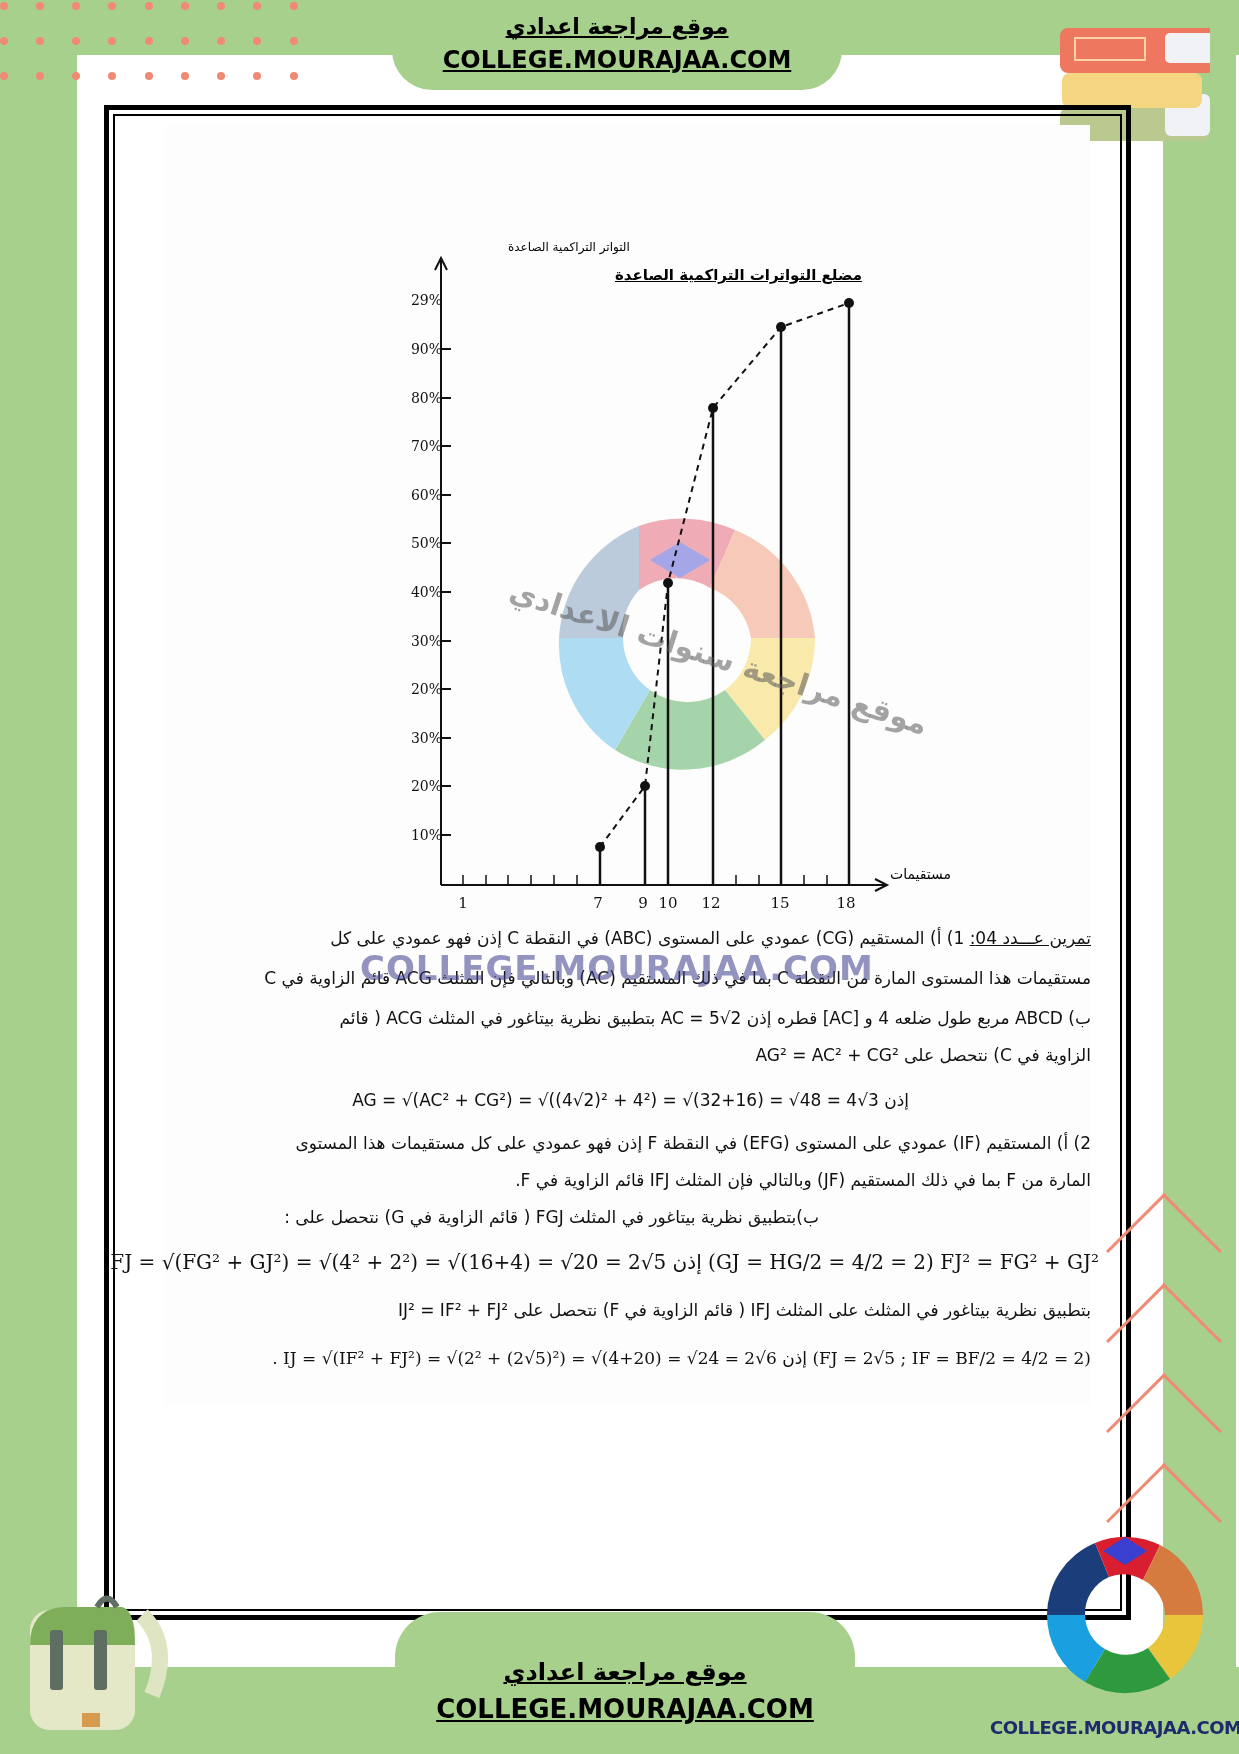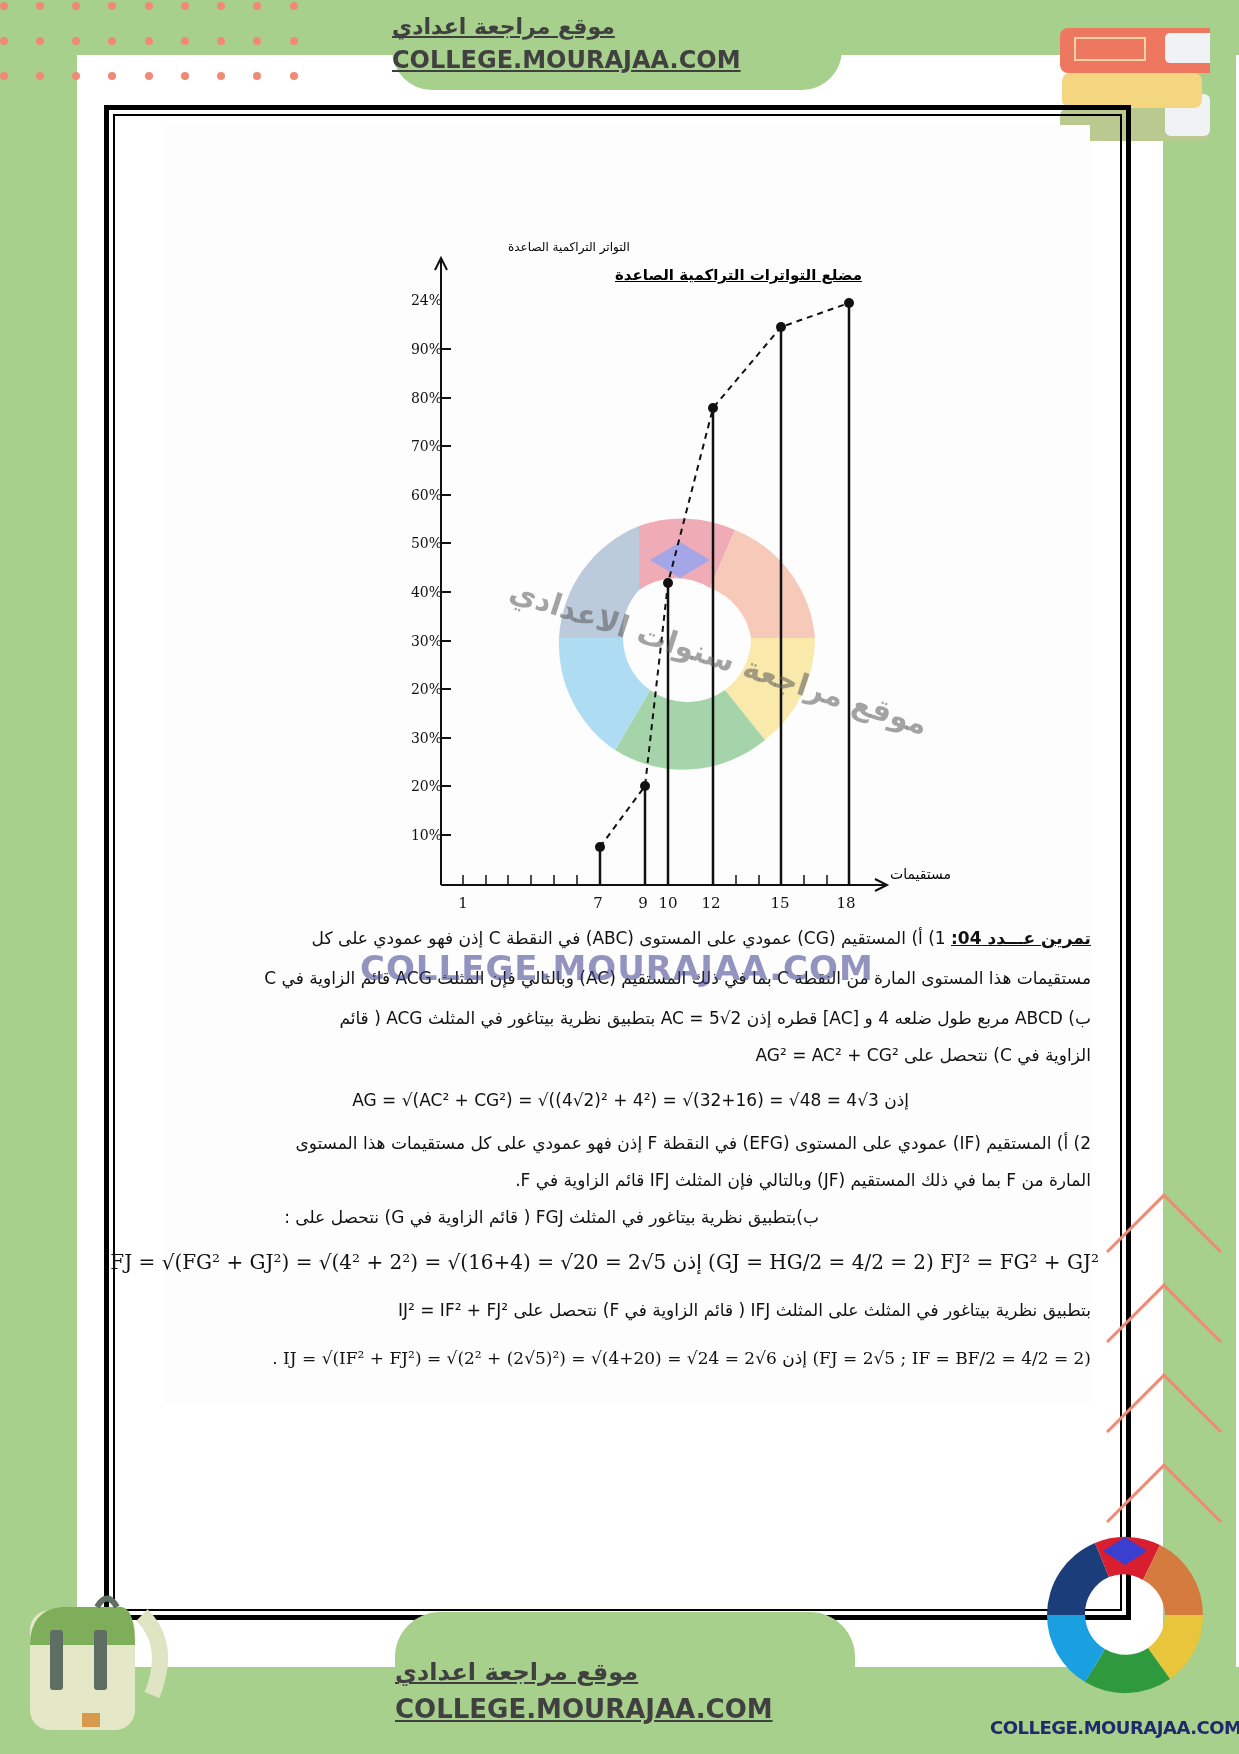--- a/index.html
+++ b/index.html
@@ -5,21 +5,21 @@
   html, body { margin:0; padding:0; }
   body { width:1239px; height:1754px; position:relative; overflow:hidden; background:#ffffff;
          font-family:"DejaVu Serif", serif; }
   .green { background:#a8d08d; position:absolute; }
   #top-band { left:0; top:0; width:1239px; height:55px; }
   #left-strip { left:0; top:0; width:77px; height:1754px; }
   #right-strip { left:1163px; top:0; width:73px; height:1754px; }
   #bottom-band { left:0; top:1667px; width:1239px; height:87px; }
   #top-banner { left:392px; top:0; width:450px; height:90px; border-radius:0 0 40px 40px; }
   #bottom-banner { left:395px; top:1612px; width:460px; height:142px; border-radius:45px 45px 0 0; }
-  .banner-text { position:absolute; left:0; right:0; text-align:left; color:#404040;
+  .banner-text { position:absolute; left:0; right:0; text-align:center; color:#000000;
                  font-family:"DejaVu Sans", sans-serif; font-weight:bold; text-decoration:underline; }
   .dot { position:absolute; width:8px; height:8px; border-radius:50%; background:#f08a74; }
   
   #frame-outer { position:absolute; left:104px; top:105px; width:1027px; height:1515px;
                  border:5px solid #000; box-sizing:border-box; }
   #frame-inner { position:absolute; left:113px; top:114px; width:1009px; height:1497px;
                  border:2px solid #000; box-sizing:border-box; }
   #scan-area { position:absolute; left:165px; top:125px; width:925px; height:1280px; background:#fdfdfd; }
   
   #chart { position:absolute; left:380px; top:230px; width:600px; height:680px; }
@@ -89,21 +89,21 @@
 
 <div id="frame-outer"></div>
 <div id="frame-inner"></div>
 <div id="scan-area"></div>
 
 <div id="chart">
   <div class="ar" style="position:absolute;left:128px;top:10px;font-size:12px;">التواتر التراكمية الصاعدة</div>
   <div class="ar" style="position:absolute;left:235px;top:36px;font-size:15px;font-weight:bold;text-decoration:underline;">مضلع التواترات التراكمية الصاعدة</div>
   <div class="ar" style="position:absolute;left:510px;top:636px;font-size:14px;">مستقيمات</div>
 
-  <div class="ylab" style="top:62px">24%</div>
+  <div class="ylab" style="top:62px">29%</div>
   <div class="ylab" style="top:111px">90%</div>
   <div class="ylab" style="top:160px">80%</div>
   <div class="ylab" style="top:208px">70%</div>
   <div class="ylab" style="top:257px">60%</div>
   <div class="ylab" style="top:305px">50%</div>
   <div class="ylab" style="top:354px">40%</div>
   <div class="ylab" style="top:403px">30%</div>
   <div class="ylab" style="top:451px">20%</div>
   <div class="ylab" style="top:500px">30%</div>
   <div class="ylab" style="top:548px">20%</div>
@@ -179,21 +179,21 @@
   <div class="xlab" style="left:263px">9</div>
   <div class="xlab" style="left:288px">10</div>
   <div class="xlab" style="left:331px">12</div>
   <div class="xlab" style="left:400px">15</div>
   <div class="xlab" style="left:466px">18</div>
 </div>
 
 <div class="watermark ar" style="left:500px;top:640px;font-size:30px;color:rgba(90,90,90,0.55);transform:rotate(18deg);">موقع مراجعة سنوات الاعدادي</div>
 
 <div class="line" style="top:928px;">
-  <span style="font-weight:bold;text-decoration:underline;">تمرين عـــدد 04:</span>
+  <span style="font-weight:normal;text-decoration:underline;">تمرين عـــدد 04:</span>
   <span>1) أ) المستقيم (CG) عمودي على المستوى (ABC) في النقطة C إذن فهو عمودي على كل</span>
 </div>
 <div class="line" style="top:968px;">مستقيمات هذا المستوى المارة من النقطة C بما في ذلك المستقيم (AC) وبالتالي فإن المثلث ACG قائم الزاوية في C</div>
 <div class="watermark" style="left:360px;top:948px;">COLLEGE.MOURAJAA.COM</div>
 <div class="line" style="top:1008px;">ب) ABCD مربع طول ضلعه 4 و [AC] قطره إذن AC = 5√2 بتطبيق نظرية بيتاغور في المثلث ACG ( قائم</div>
 <div class="line" style="top:1045px;">الزاوية في C) نتحصل على AG² = AC² + CG²</div>
 <div class="line" style="top:1090px;right:330px;">إذن AG = √(AC² + CG²) = √((4√2)² + 4²) = √(32+16) = √48 = 4√3</div>
 <div class="line" style="top:1133px;">2) أ) المستقيم (IF) عمودي على المستوى (EFG) في النقطة F إذن فهو عمودي على كل مستقيمات هذا المستوى</div>
 <div class="line" style="top:1170px;">المارة من F بما في ذلك المستقيم (JF) وبالتالي فإن المثلث IFJ قائم الزاوية في F.</div>
 <div class="line" style="top:1207px;right:420px;">ب)بتطبيق نظرية بيتاغور في المثلث FGJ ( قائم الزاوية في G) نتحصل على :</div>

